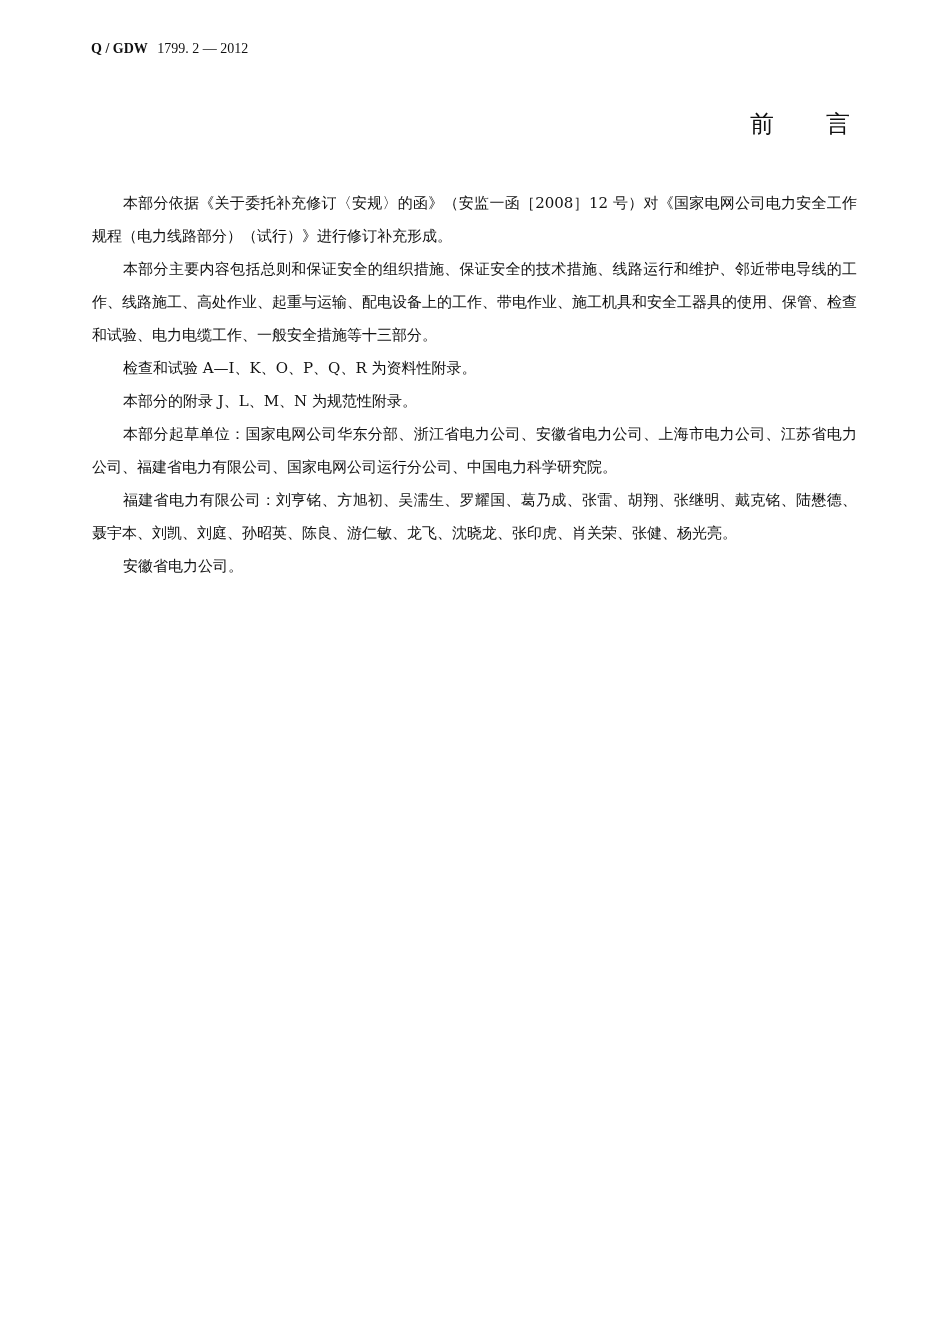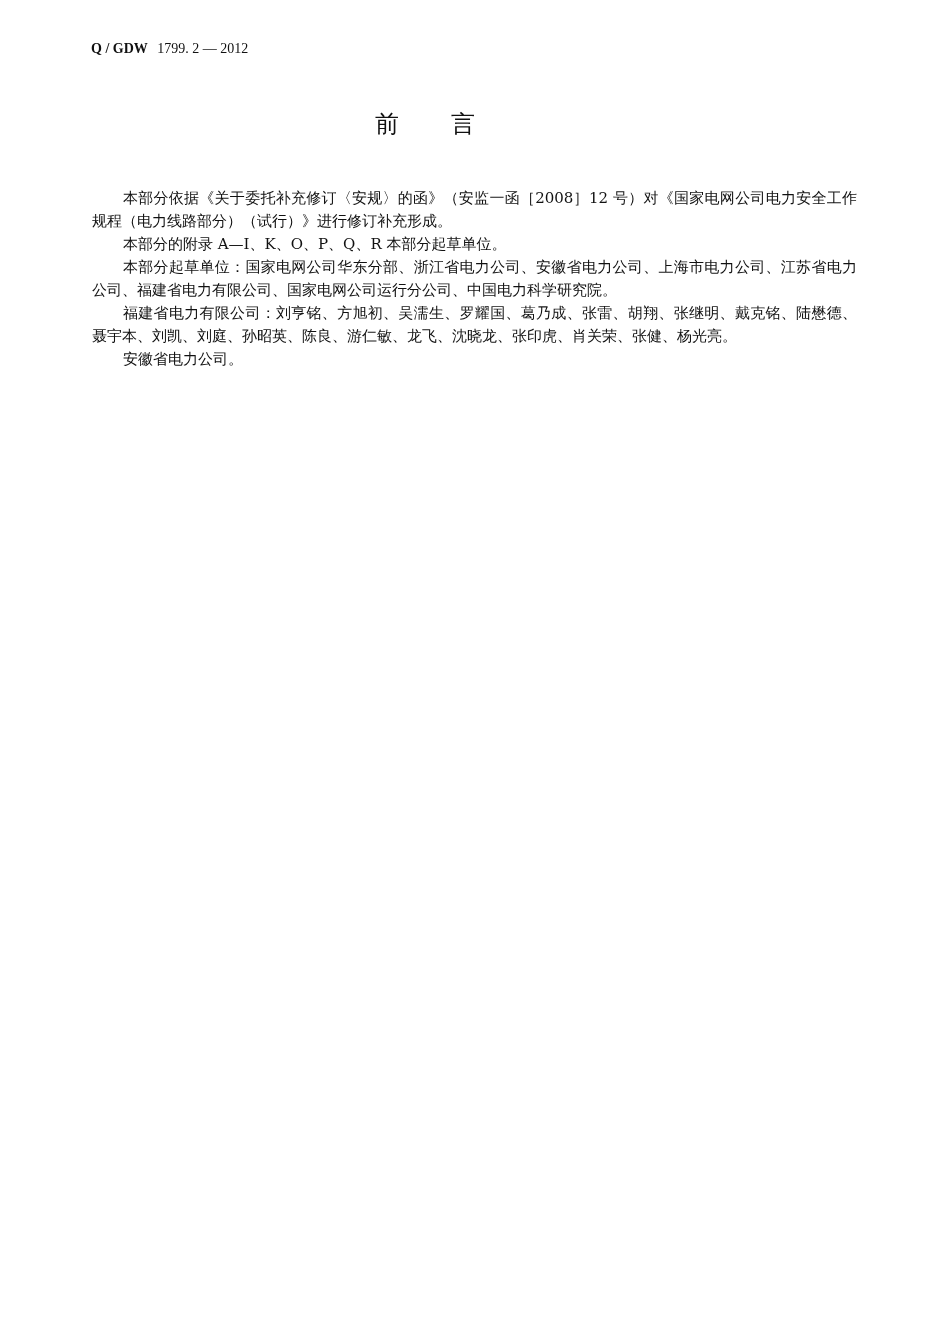--- a/index.html
+++ b/index.html
@@ -31,39 +31,39 @@
     }
     .header .num {
       font-weight: normal;
       text-align: right;
     }
     .title {
       position: absolute;
       left: 0;
       width: 850px;
       top: 109px;
-      text-align: center;
+      text-align: right;
       font-size: 24px;
       line-height: 30px;
       font-family: "DejaVu Sans", sans-serif;
       letter-spacing: 0;
     }
     .title span {
       display: inline-block;
     }
     .title .gap {
       width: 52px;
     }
     .body {
       position: absolute;
       left: 92px;
       top: 187px;
       width: 765px;
       font-size: 15px;
-      line-height: 23px;
+      line-height: 33px;
       text-align: justify;
       font-family: "DejaVu Serif", "Liberation Serif", serif;
     }
     .body p {
       margin: 0;
       text-indent: 31px;
       word-break: break-all;
     }
     .page-num {
       position: absolute;
@@ -81,19 +81,21 @@
   <span class="code">Q / GDW</span>
   <span class="num">1799. 2 — 2012</span>
 </div>
 
 <div class="title">
   <span>前</span><span class="gap"></span><span>言</span>
 </div>
 
 <div class="body">
   <p>本部分依据《关于委托补充修订〈安规〉的函》（安监一函［2008］12 号）对《国家电网公司电力安全工作规程（电力线路部分）（试行）》进行修订补充形成。</p>
-  <p>本部分的附录 A—I、K、O、P、Q、R 本部分起草单位。</p>
+  <p>本部分主要内容包括总则和保证安全的组织措施、保证安全的技术措施、线路运行和维护、邻近带电导线的工作、线路施工、高处作业、起重与运输、配电设备上的工作、带电作业、施工机具和安全工器具的使用、保管、检查和试验、电力电缆工作、一般安全措施等十三部分。</p>
+  <p>检查和试验 A—I、K、O、P、Q、R 为资料性附录。</p>
+  <p>本部分的附录 J、L、M、N 为规范性附录。</p>
   <p>本部分起草单位：国家电网公司华东分部、浙江省电力公司、安徽省电力公司、上海市电力公司、江苏省电力公司、福建省电力有限公司、国家电网公司运行分公司、中国电力科学研究院。</p>
   <p>福建省电力有限公司：刘亨铭、方旭初、吴濡生、罗耀国、葛乃成、张雷、胡翔、张继明、戴克铭、陆懋德、聂宇本、刘凯、刘庭、孙昭英、陈良、游仁敏、龙飞、沈晓龙、张印虎、肖关荣、张健、杨光亮。</p>
   <p>安徽省电力公司。</p>
 </div>
 
 <div class="page-num">II</div>
 
 </body></html>

